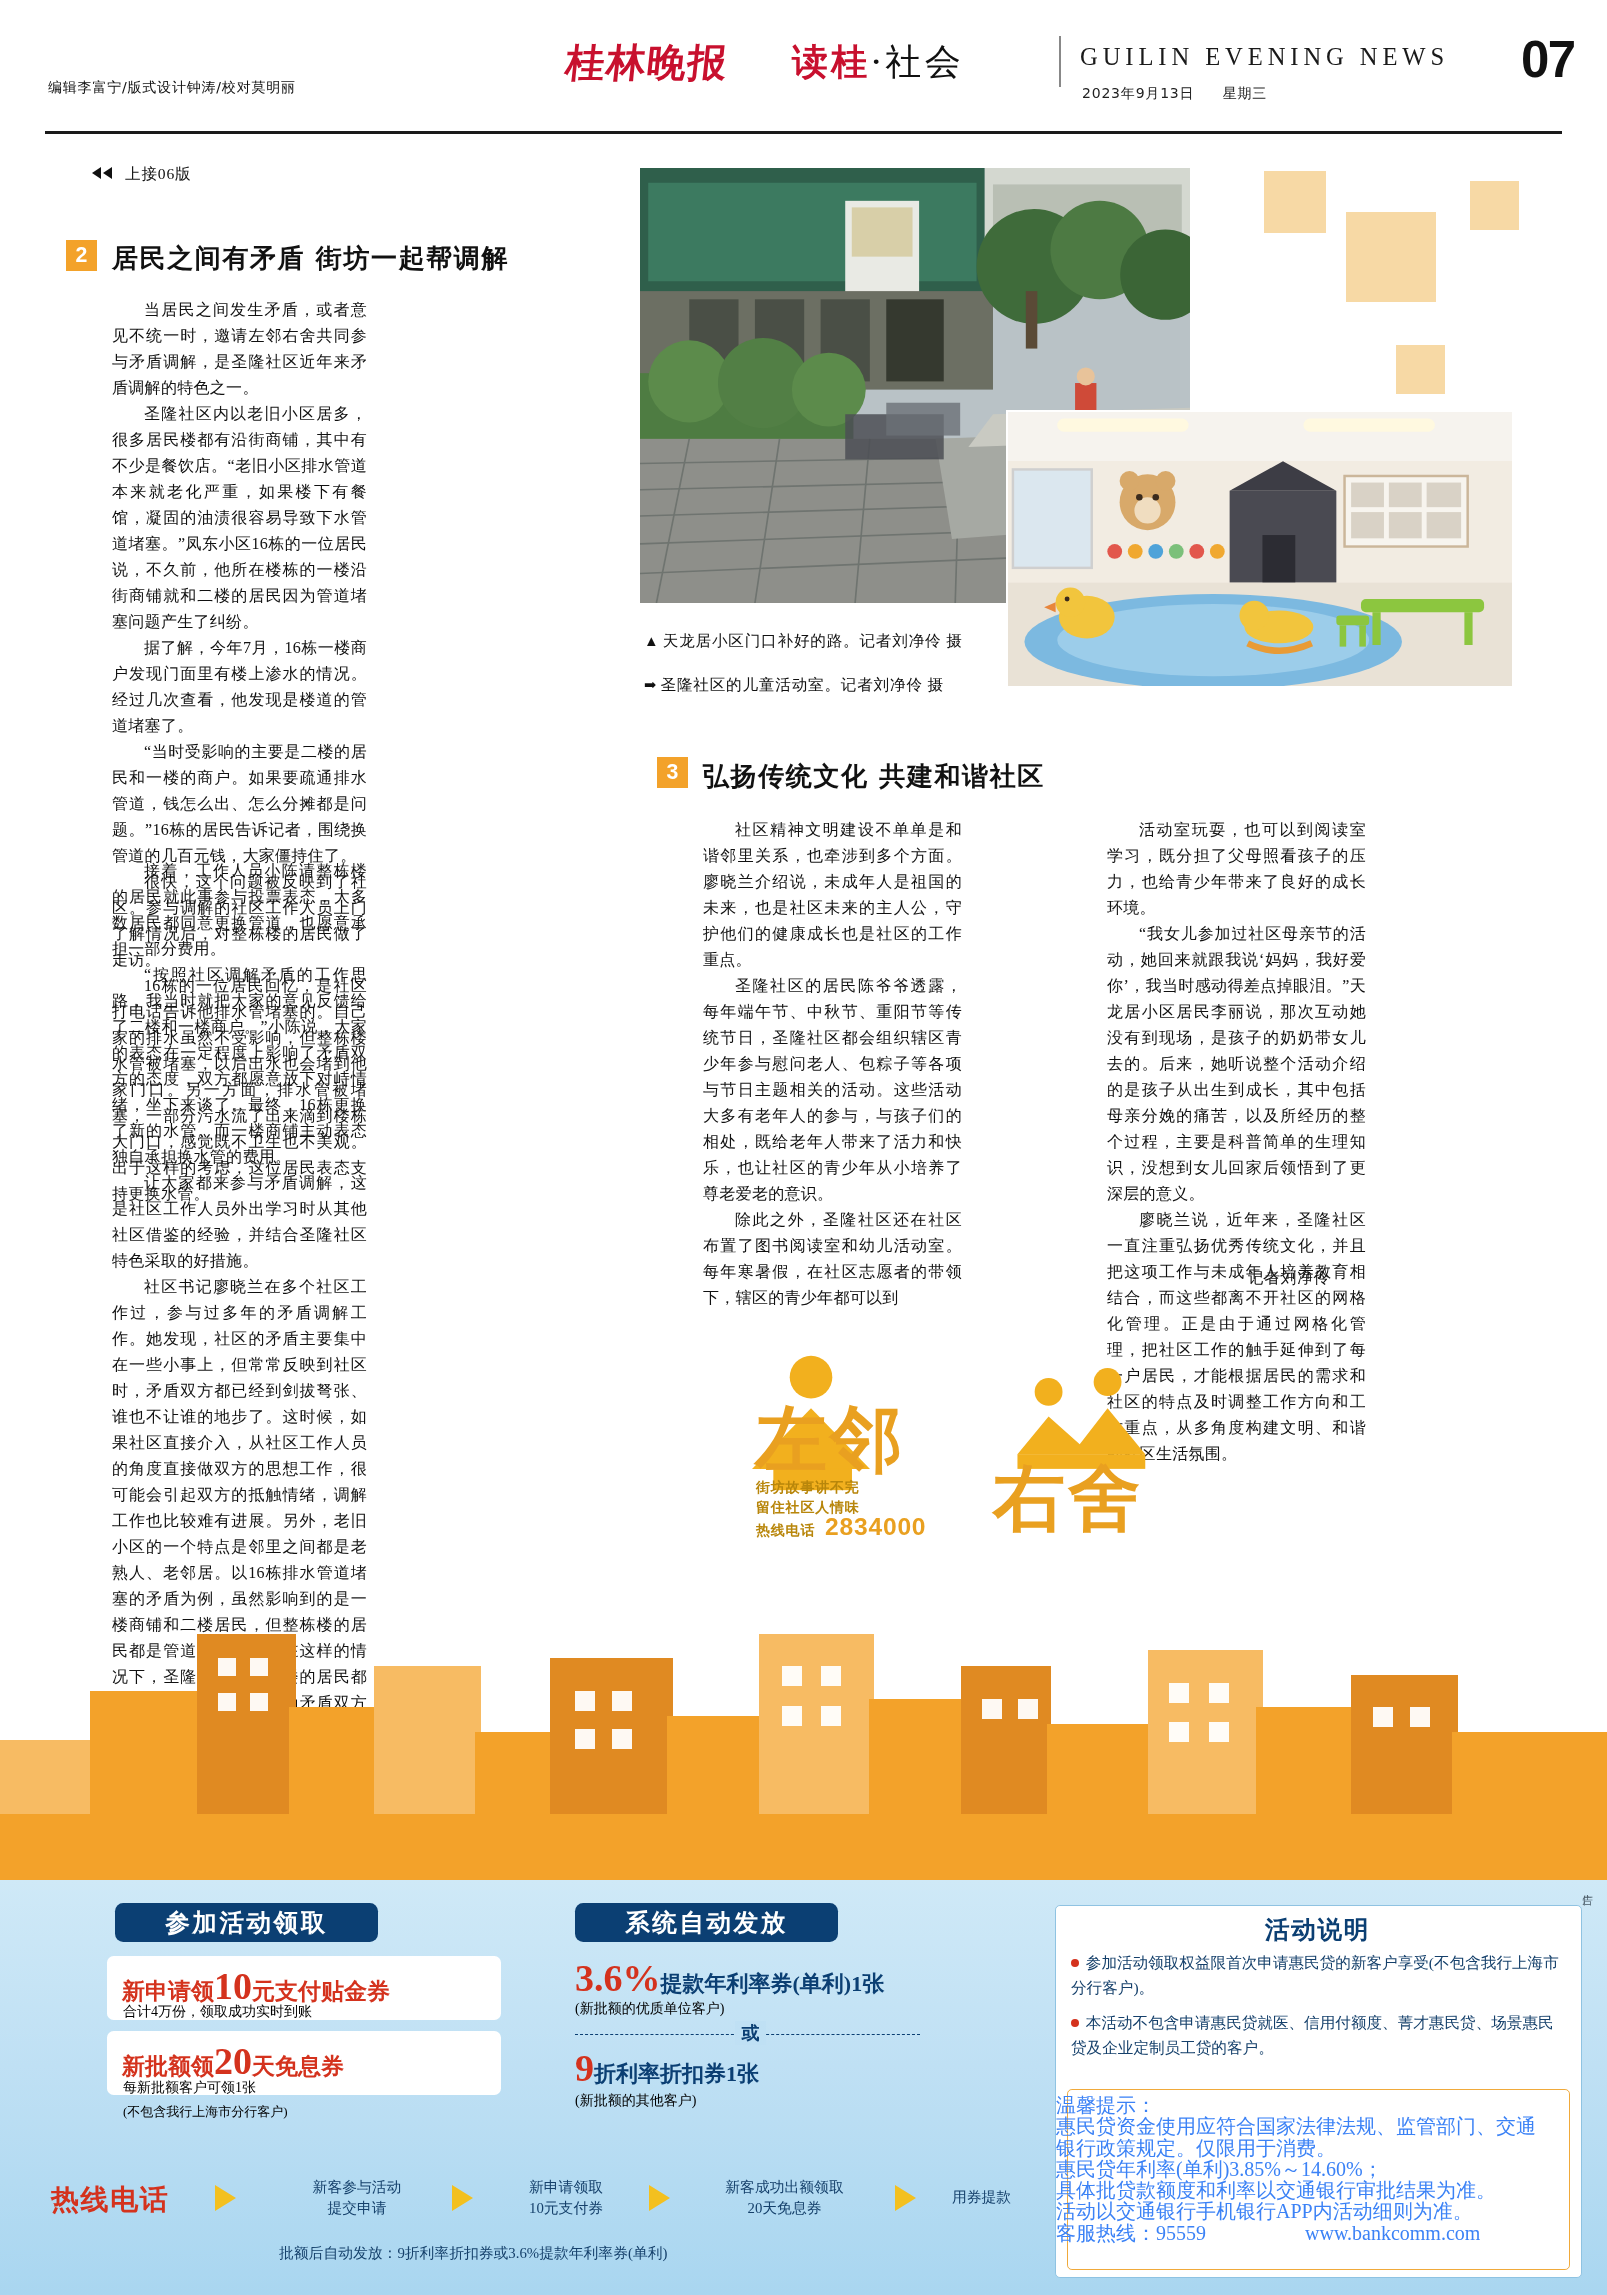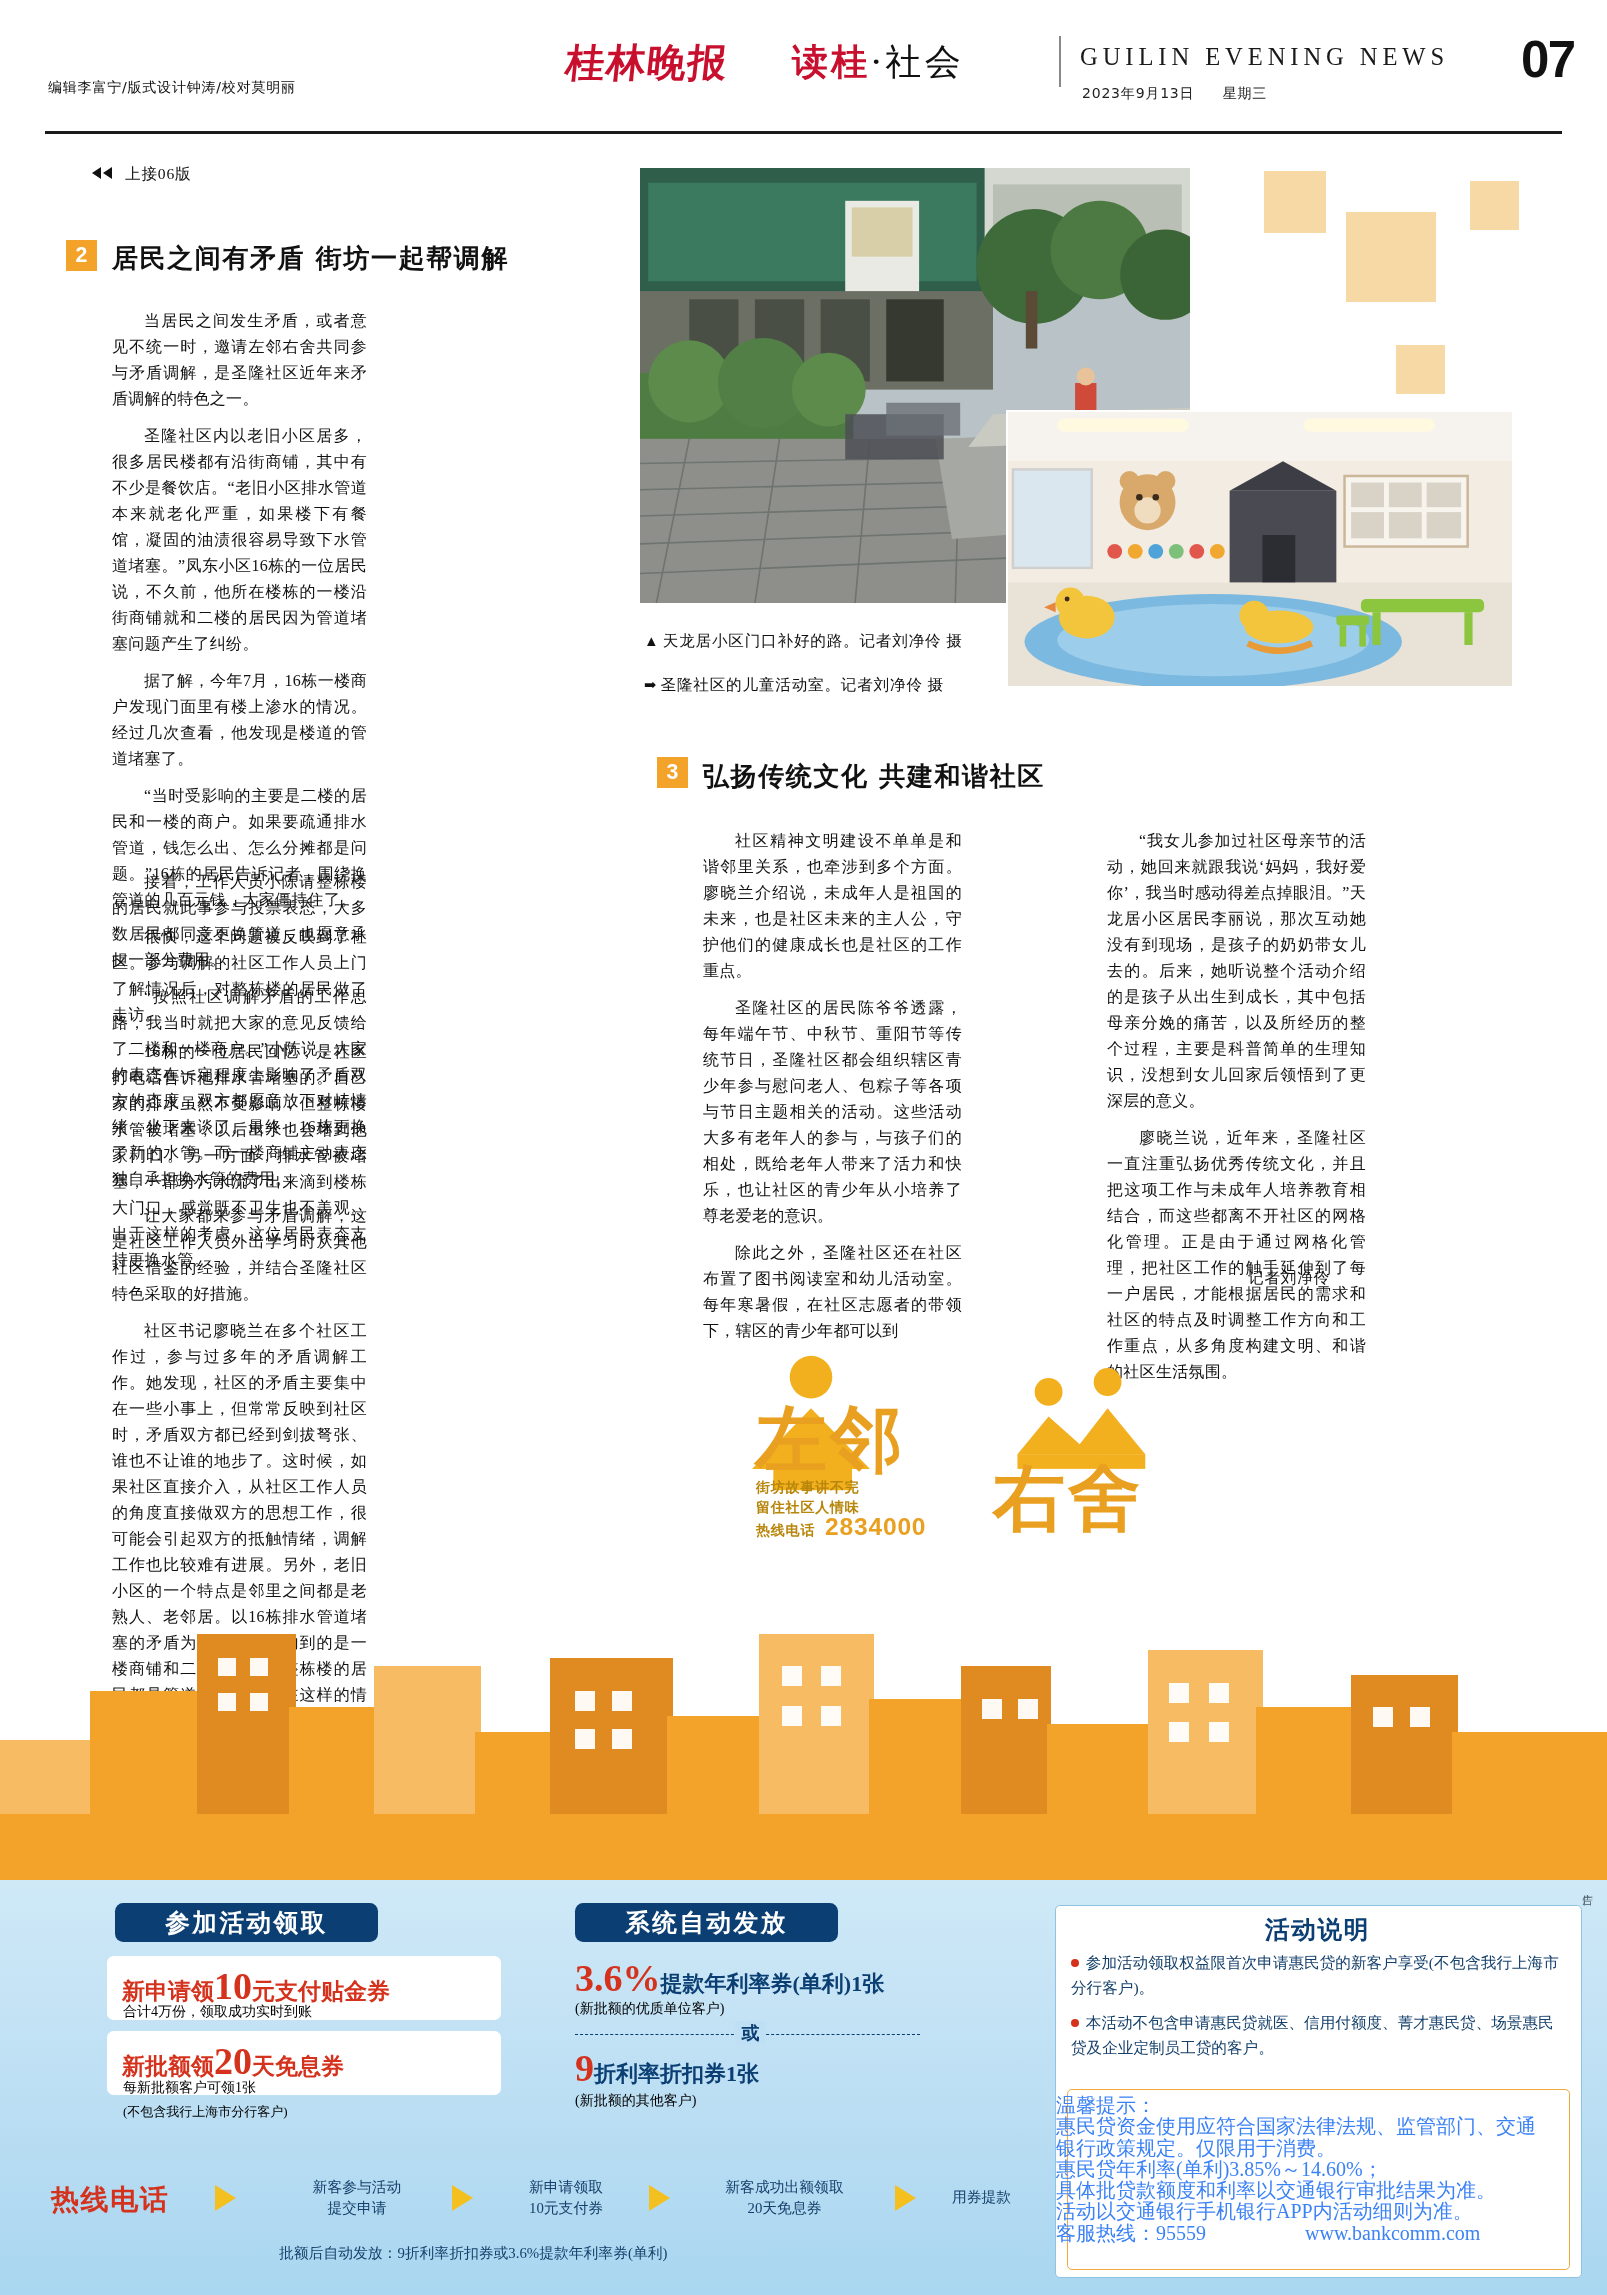--- a/index.html
+++ b/index.html
@@ -40,21 +40,21 @@
 
   
   .hl-num{position:absolute;width:31px;height:31px;background:#f3a22a;color:#fff;font-size:21.3px;
      font-weight:bold;text-align:center;line-height:31px;font-family:"Liberation Sans",sans-serif;}
   .hl-text{position:absolute;font-size:26px;font-weight:bold;color:#111;letter-spacing:1.6px;
      font-family:"DejaVu Sans","Liberation Sans",sans-serif;}
 
   
   .col{position:absolute;font-size:16px;line-height:26px;color:#111;text-align:justify;
      text-justify:inter-ideograph;letter-spacing:0.3px;}
-  .col p{margin:11px 0 0 0;text-indent:2em;}
+  .col p{margin:0 0 0 0;text-indent:2em;}
 
   
   .photo{position:absolute;overflow:hidden;}
   .cap{position:absolute;font-size:15.6px;color:#111;letter-spacing:0.8px;}
   .cap .arw{color:#111;font-size:14.8px;margin-right:3.3px;}
   .byline{position:absolute;font-size:15.6px;color:#111;letter-spacing:0.8px;}
 
   
   .dsq{position:absolute;background:#f7d9a5;}
 
@@ -289,20 +289,21 @@
   <div class="hl-num" style="left:657px;top:757px;">3</div>
   <div class="hl-text" style="left:703px;top:759px;">弘扬传统文化  共建和谐社区</div>
 
   <div class="col" style="left:703px;top:817px;width:259px;">
     <p>社区精神文明建设不单单是和谐邻里关系，也牵涉到多个方面。廖晓兰介绍说，未成年人是祖国的未来，也是社区未来的主人公，守护他们的健康成长也是社区的工作重点。</p>
     <p>圣隆社区的居民陈爷爷透露，每年端午节、中秋节、重阳节等传统节日，圣隆社区都会组织辖区青少年参与慰问老人、包粽子等各项与节日主题相关的活动。这些活动大多有老年人的参与，与孩子们的相处，既给老年人带来了活力和快乐，也让社区的青少年从小培养了尊老爱老的意识。</p>
     <p>除此之外，圣隆社区还在社区布置了图书阅读室和幼儿活动室。每年寒暑假，在社区志愿者的带领下，辖区的青少年都可以到</p>
   </div>
 
   <div class="col" style="left:1107px;top:817px;width:259px;">
+    <p>活动室玩耍，也可以到阅读室学习，既分担了父母照看孩子的压力，也给青少年带来了良好的成长环境。</p>
     <p>“我女儿参加过社区母亲节的活动，她回来就跟我说‘妈妈，我好爱你’，我当时感动得差点掉眼泪。”天龙居小区居民李丽说，那次互动她没有到现场，是孩子的奶奶带女儿去的。后来，她听说整个活动介绍的是孩子从出生到成长，其中包括母亲分娩的痛苦，以及所经历的整个过程，主要是科普简单的生理知识，没想到女儿回家后领悟到了更深层的意义。</p>
     <p>廖晓兰说，近年来，圣隆社区一直注重弘扬优秀传统文化，并且把这项工作与未成年人培养教育相结合，而这些都离不开社区的网格化管理。正是由于通过网格化管理，把社区工作的触手延伸到了每一户居民，才能根据居民的需求和社区的特点及时调整工作方向和工作重点，从多角度构建文明、和谐的社区生活氛围。</p>
   </div>
   <div class="byline" style="left:1248px;top:1268px;">记者刘净伶</div>
 
   <div class="logoblk">
     <svg width="509" height="213" viewBox="0 0 620 260">
 
       <circle cx="108" cy="38" r="26" fill="#f2b01e"></circle>
       <polygon points="36,150 108,76 180,150" fill="#f2b01e"></polygon>

